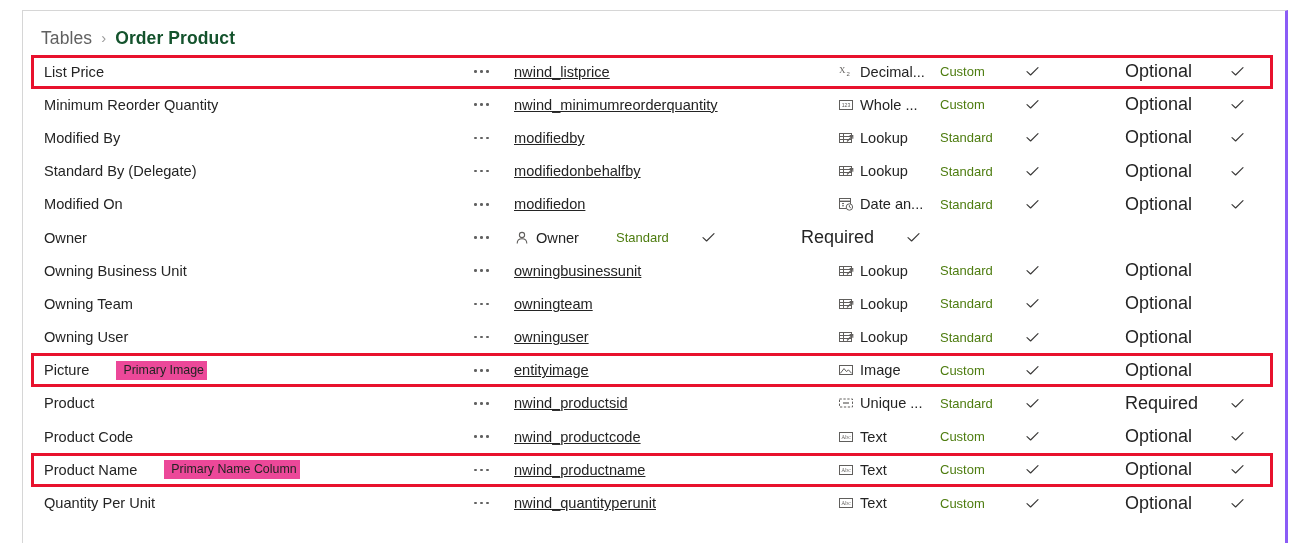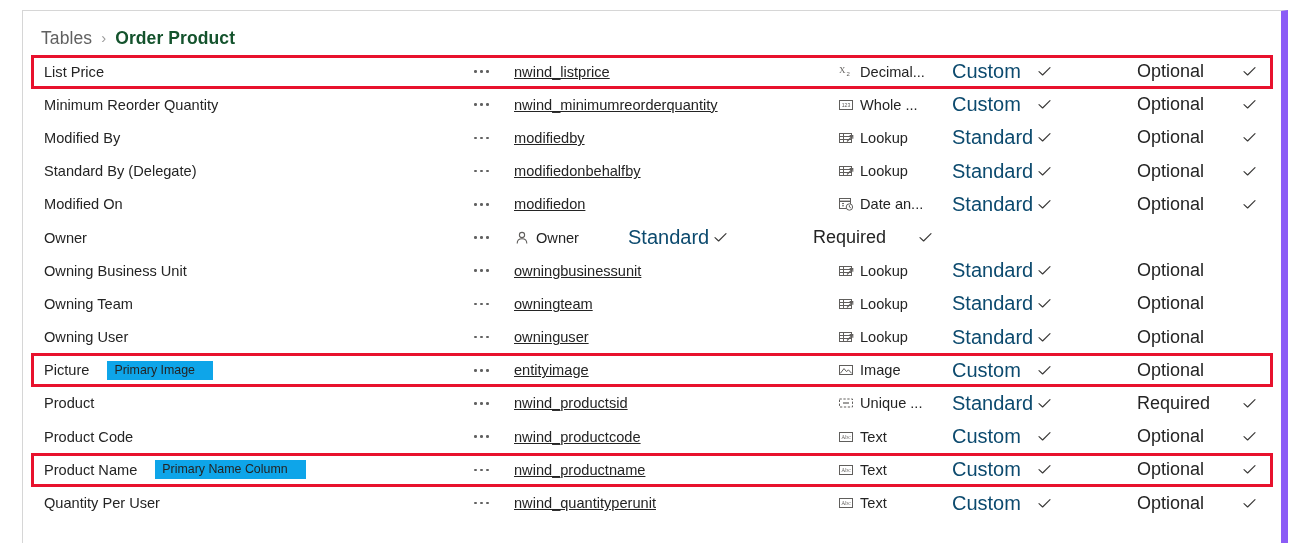--- a/index.html
+++ b/index.html
@@ -24,21 +24,21 @@
   }
 
   
   .panel {
     position: absolute;
     left: 22px;
     top: 10px;
     width: 1266px;
     height: 533px;
     border-left: 1px solid #d6d6d6;
-    border-right: 7px solid #8b5cf6;
+    border-right: 3px solid #8b5cf6;
     border-top: 1px solid #d6d6d6;
     box-sizing: border-box;
     background: #ffffff;
   }
 
   
   .breadcrumb {
     position: absolute;
     left: 18px;
     top: 14px;
@@ -104,23 +104,23 @@
     flex: 0 0 430px;
     display: flex;
     align-items: center;
     font-size: 14.6px;
     color: #242424;
     white-space: nowrap;
     overflow: hidden;
   }
   .badge {
     display: inline-block;
-    margin-left: 18px;
-    padding: 2px 18px 3px 7px;
-    background: #0ea5e9;
+    margin-left: 27px;
+    padding: 2px 3px 3px 7px;
+    background: #ec4899;
     color: #242424;
     font-size: 12.4px;
     line-height: 1.15;
     white-space: nowrap;
   }
 
   .c-menu {
     width: 40px;
     flex: 0 0 40px;
     display: flex;
@@ -160,24 +160,23 @@
     font-size: 14.6px;
     color: #242424;
     white-space: nowrap;
     overflow: hidden;
   }
   .c-type .tlabel { overflow: hidden; text-overflow: clip; }
 
   .c-custom {
     width: 85px;
     flex: 0 0 85px;
-    font-size: 20px;
-    color: #0c4a6e;
+    font-size: 13px;
+    color: #4d7c0f;
     white-space: nowrap;
-    margin-left: 12px;
   }
   .c-check1 {
     width: 100px;
     flex: 0 0 100px;
     display: flex;
     align-items: center;
   }
   .c-req {
     width: 105px;
     flex: 0 0 105px;
@@ -713,21 +712,21 @@
           <div class="c-check2">
             <span class="chk">
               <svg width="15" height="15" viewBox="0 0 15 15">
                 <path d="M2 7.6 L5.6 11 L13 3.6" fill="none" stroke="#3b3a39" stroke-width="1.15" stroke-linecap="round" stroke-linejoin="round"></path>
               </svg>
             </span>
           </div>
         </div>
         <div class="row">
           <div class="c-display">
-            <span>Quantity Per User</span>
+            <span>Quantity Per Unit</span>
           </div>
           <div class="c-menu">
             <span class="dots">
               <i></i>
               <i></i>
               <i></i>
             </span>
           </div>
           <div class="c-logical">nwind_quantityperunit</div>
           <div class="c-type">

